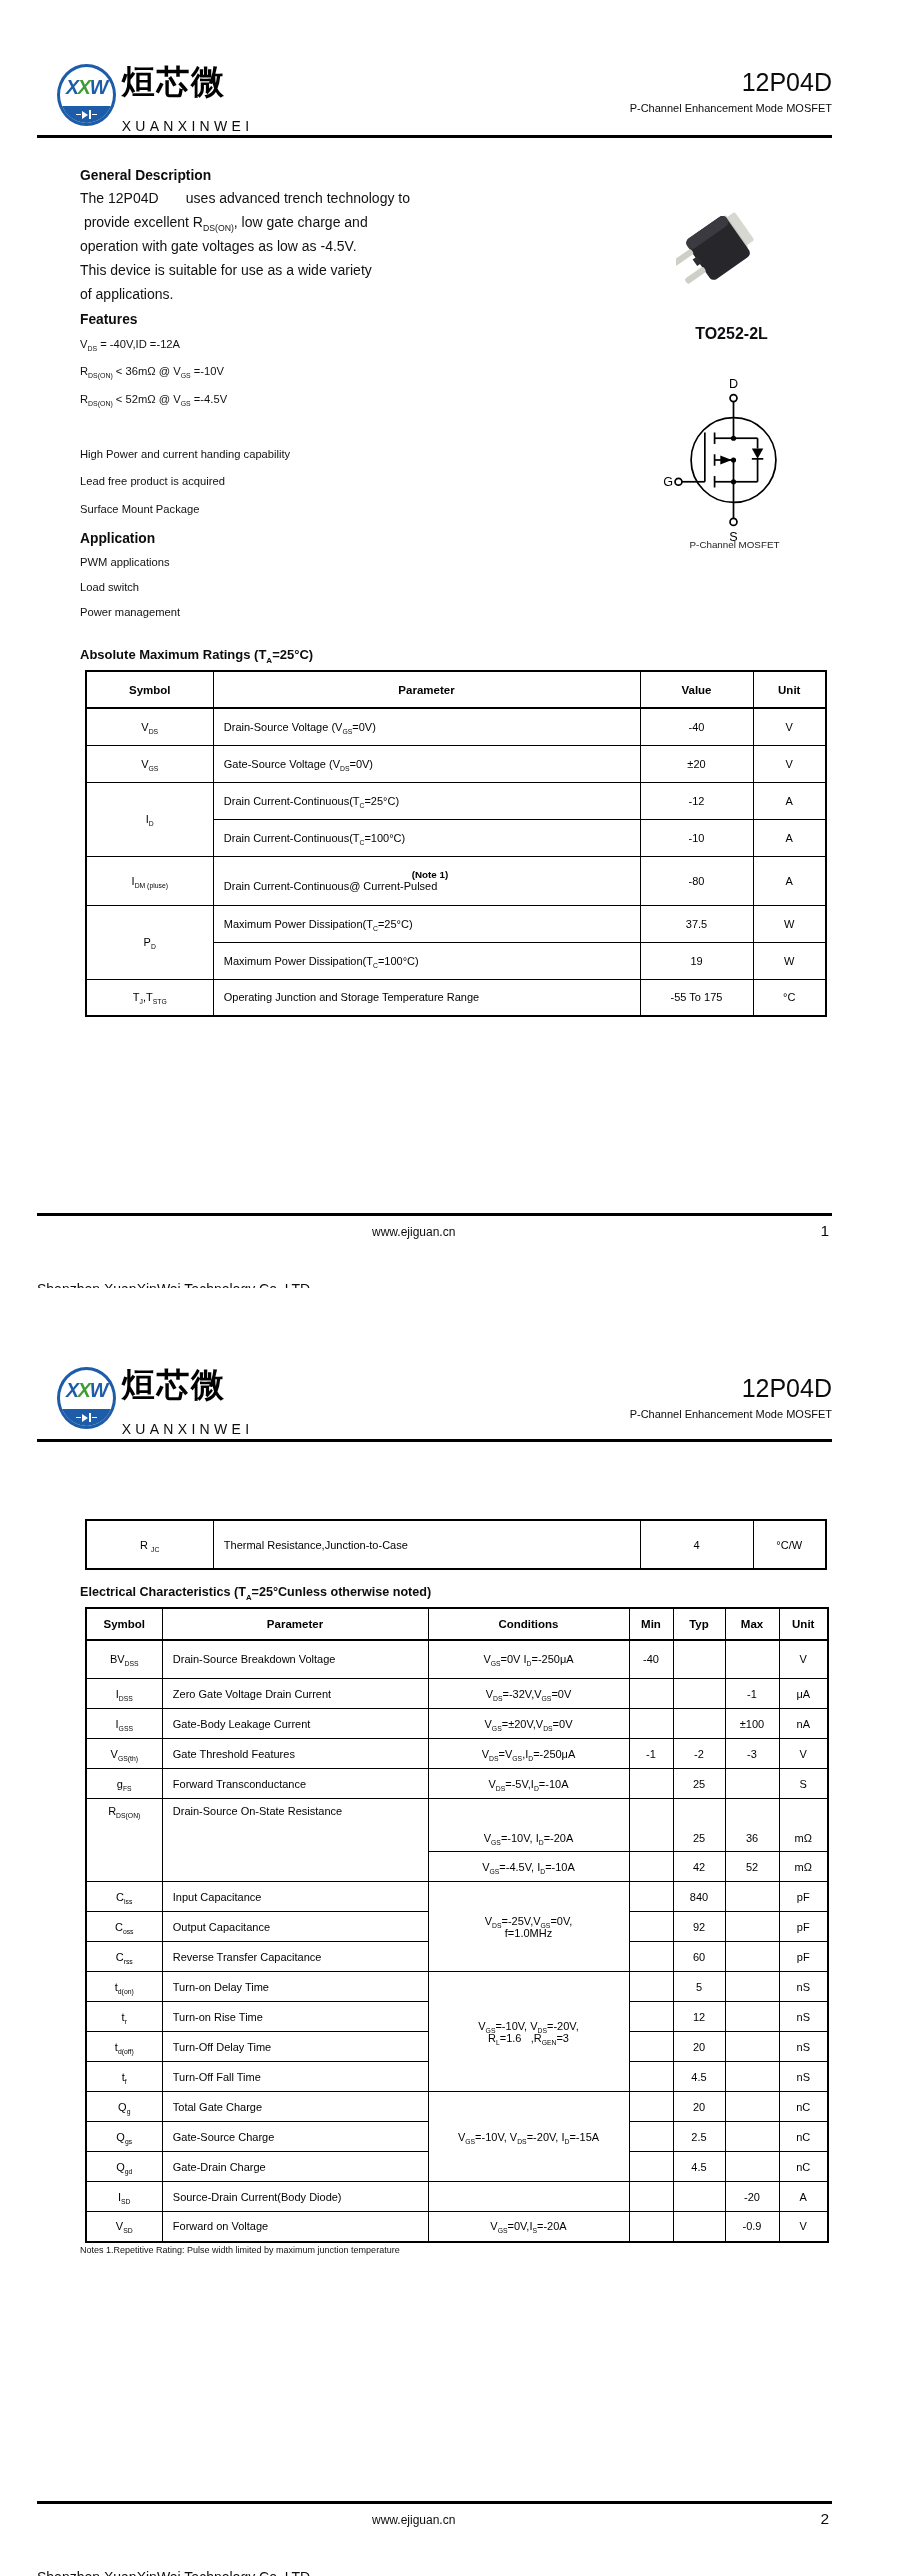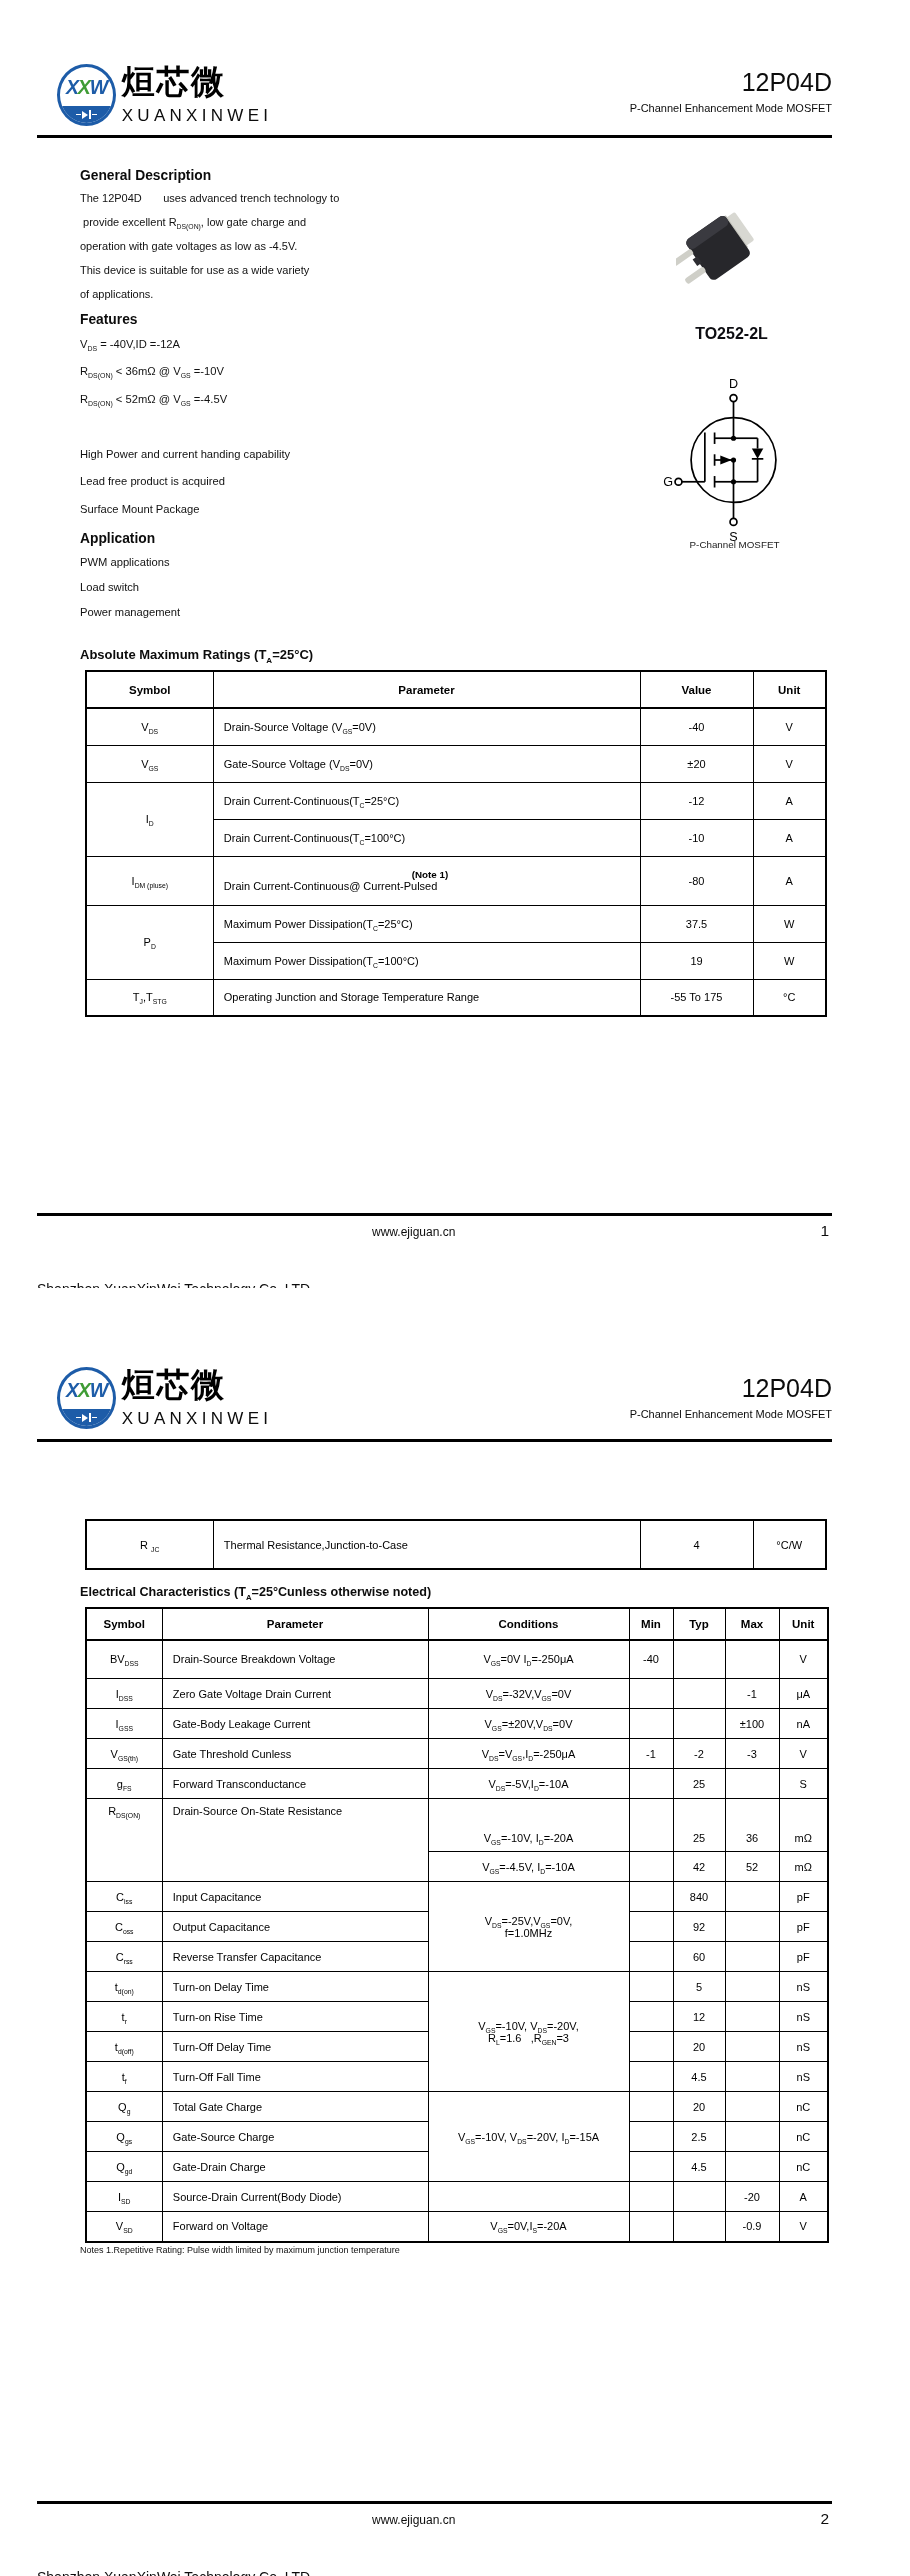--- a/index.html
+++ b/index.html
@@ -16,32 +16,32 @@
   .logo-xxw{position:absolute;top:9.2px;left:0;width:100%;text-align:center;
             font-weight:bold;font-style:italic;font-size:19.5px;letter-spacing:-1.1px;color:#1d5ca8;}
   .logo-xxw .green{color:#3f9c35;}
   .logo-band{position:absolute;bottom:0;left:0;width:100%;height:17px;background:#1d5ca8;
              display:flex;align-items:center;justify-content:center;gap:1.1px;}
   .d-line{width:5.2px;height:1.7px;background:#fff;}
   .d-tri{width:0;height:0;border-left:6.3px solid #fff;border-top:4.6px solid transparent;border-bottom:4.6px solid transparent;}
   .d-bar{width:1.7px;height:9.8px;background:#fff;}
   .logo-words{margin-left:5.7px;}
   .brand-cn{font-size:33px;line-height:36px;font-weight:bold;color:#000000;letter-spacing:1.7px;}
-  .brand-en{font-size:17px;letter-spacing:4.3px;color:#0c0c0c;margin-top:6px;}
+  .brand-en{font-size:14px;letter-spacing:4.3px;color:#0c0c0c;margin-top:18px;}
   .part-block{position:absolute;right:38px;top:68px;text-align:right;}
   #p2 .part-block{top:86px;}
   .part-no{font-size:25px;color:#0c0c0c;}
   .part-sub{font-size:11px;color:#0c0c0c;margin-top:4.6px;}
   .hdr-rule{position:absolute;left:37px;right:38px;height:3.4px;background:#000;top:135px;}
   #p2 .hdr-rule{top:151px;}
 
   
   .col-left{position:absolute;left:80px;top:168px;width:402px;}
   .sec-title{font-size:13.8px;font-weight:bold;color:#0c0c0c;margin:0 0 3.4px 0;}
-  .g-line{font-size:11px;line-height:24px;white-space:pre;}
+  .g-line{font-size:14px;line-height:24px;white-space:pre;}
   .f-title{margin-top:6px;}
   .f-line{font-size:11.2px;line-height:27.5px;min-height:27.5px;white-space:pre;}
   .a-title{margin-top:8px;}
   .a-line{font-size:11.2px;line-height:25px;white-space:pre;}
   sub{font-size:0.62em;line-height:0;}
 
   
   .pkg-photo{position:absolute;left:676px;top:202px;}
   .pkg-label{position:absolute;left:631px;top:325px;width:201px;text-align:center;
              font-size:16px;font-weight:bold;color:#0d0d12;}
@@ -345,21 +345,21 @@
               <td>I<sub>GSS</sub></td>
               <td class="pl">Gate-Body Leakage Current</td>
               <td>V<sub>GS</sub>=±20V,V<sub>DS</sub>=0V</td>
               <td></td>
               <td></td>
               <td>±100</td>
               <td>nA</td>
             </tr>
             <tr>
               <td>V<sub>GS(th)</sub></td>
-              <td class="pl">Gate Threshold Cunless</td>
+              <td class="pl">Gate Threshold Features</td>
               <td>V<sub>DS</sub>=V<sub>GS</sub>,I<sub>D</sub>=-250μA</td>
               <td>-1</td>
               <td>-2</td>
               <td>-3</td>
               <td>V</td>
             </tr>
             <tr>
               <td>g<sub>FS</sub></td>
               <td class="pl">Forward Transconductance</td>
               <td>V<sub>DS</sub>=-5V,I<sub>D</sub>=-10A</td>

